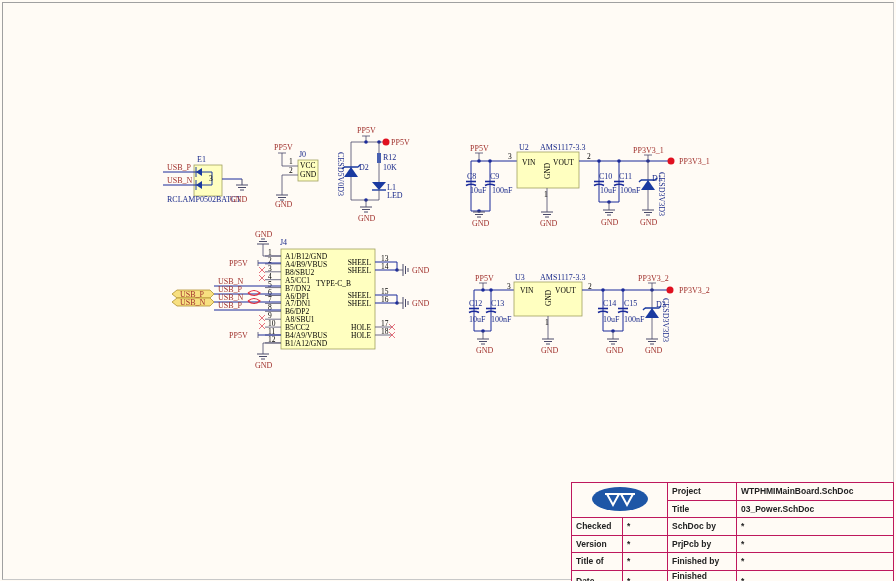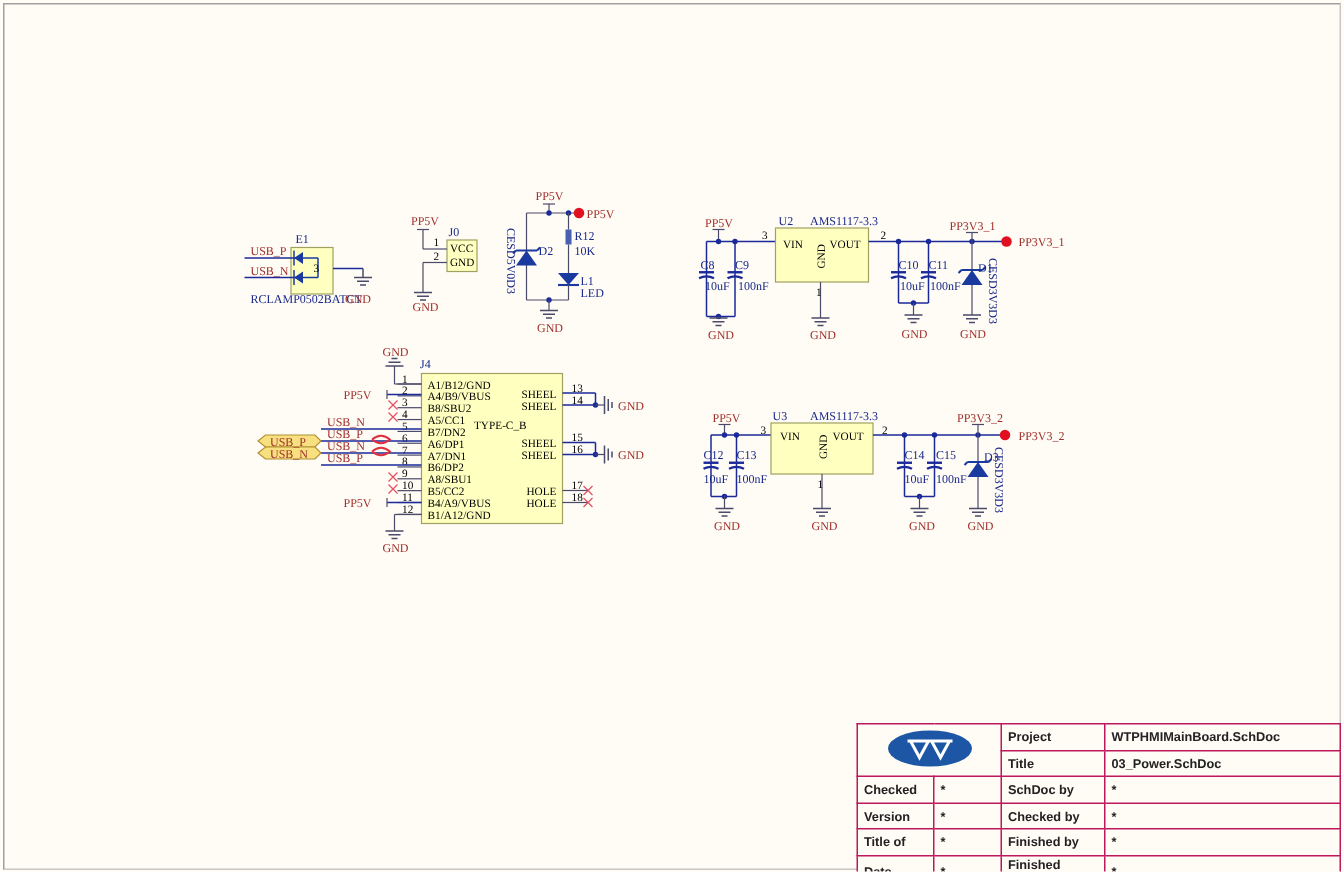--- a/index.html
+++ b/index.html
@@ -375,21 +375,21 @@
   </tr>
   <tr>
     <td style="width:42px">Checked</td>
     <td style="width:36px">*</td>
     <td>SchDoc by</td>
     <td>*</td>
   </tr>
   <tr>
     <td>Version</td>
     <td>*</td>
-    <td>Checked by</td>
+    <td>PrjPcb by</td>
     <td>*</td>
   </tr>
   <tr>
     <td>Title of</td>
     <td>*</td>
     <td>Finished by</td>
     <td>*</td>
   </tr>
   <tr>
     <td>Date</td>

